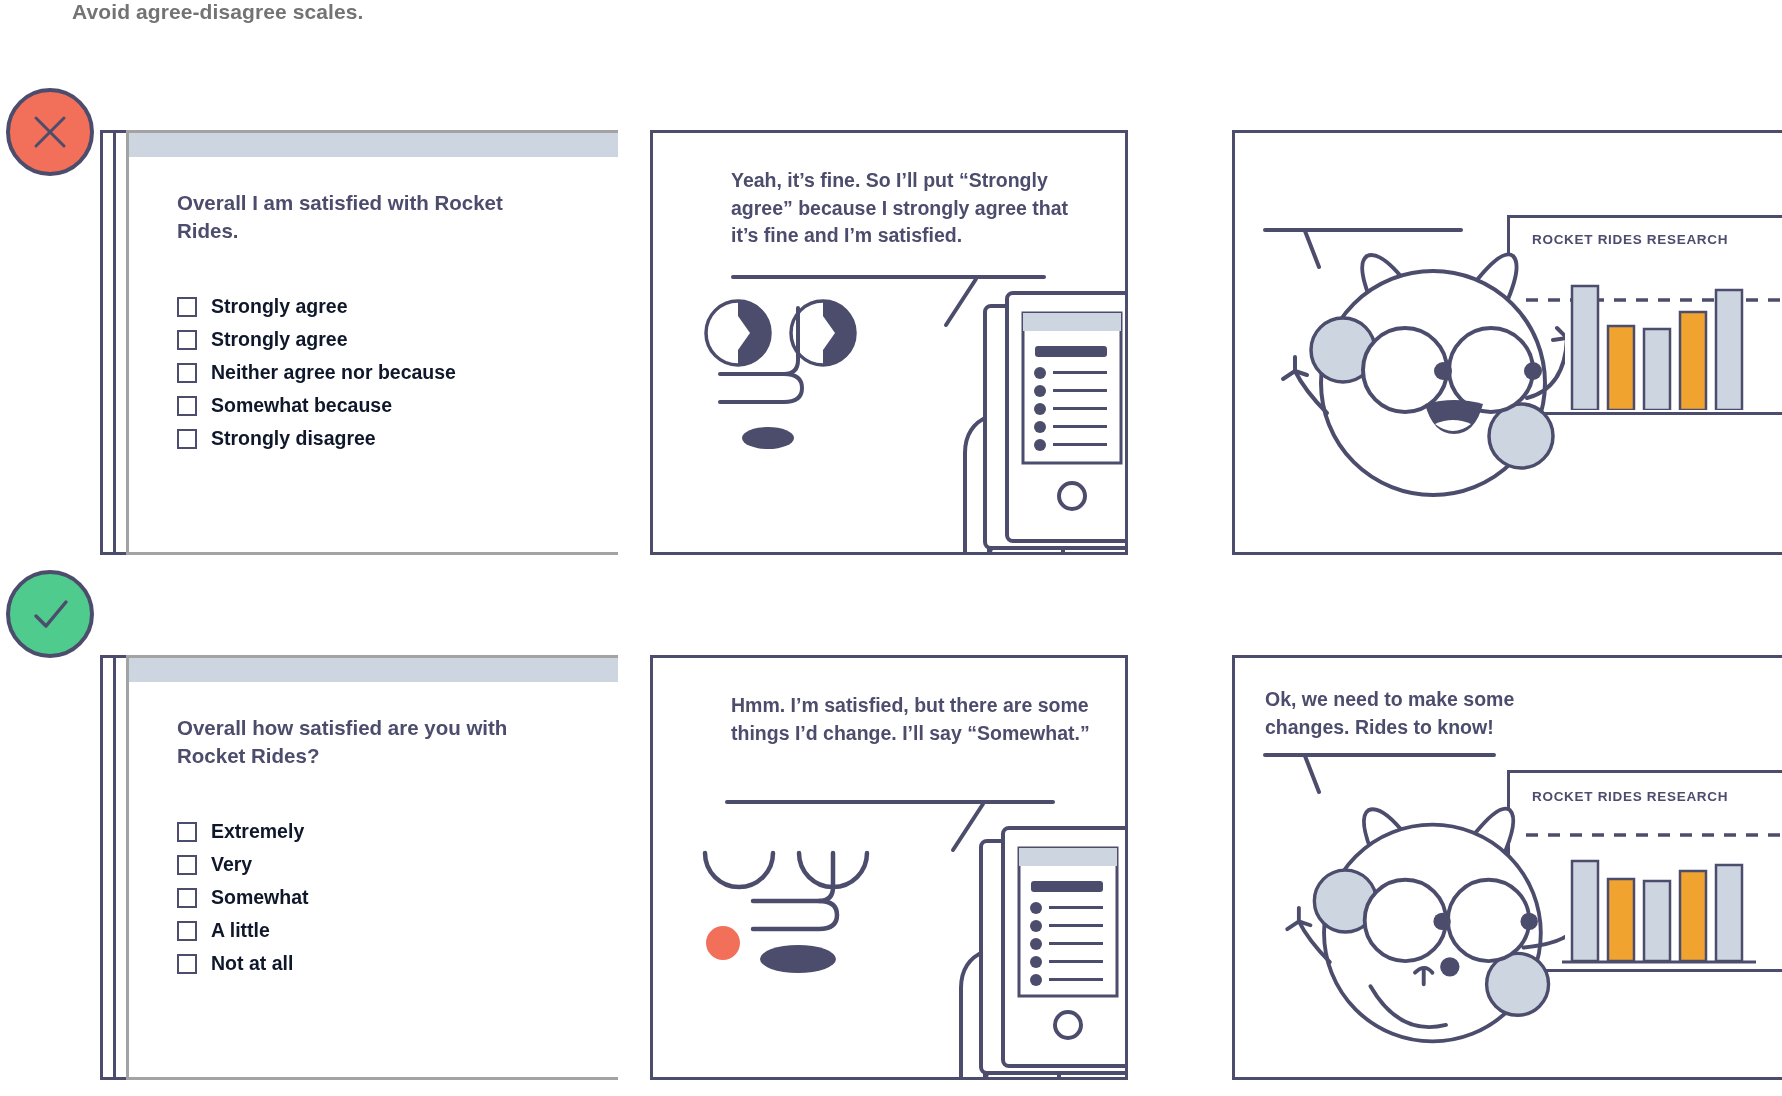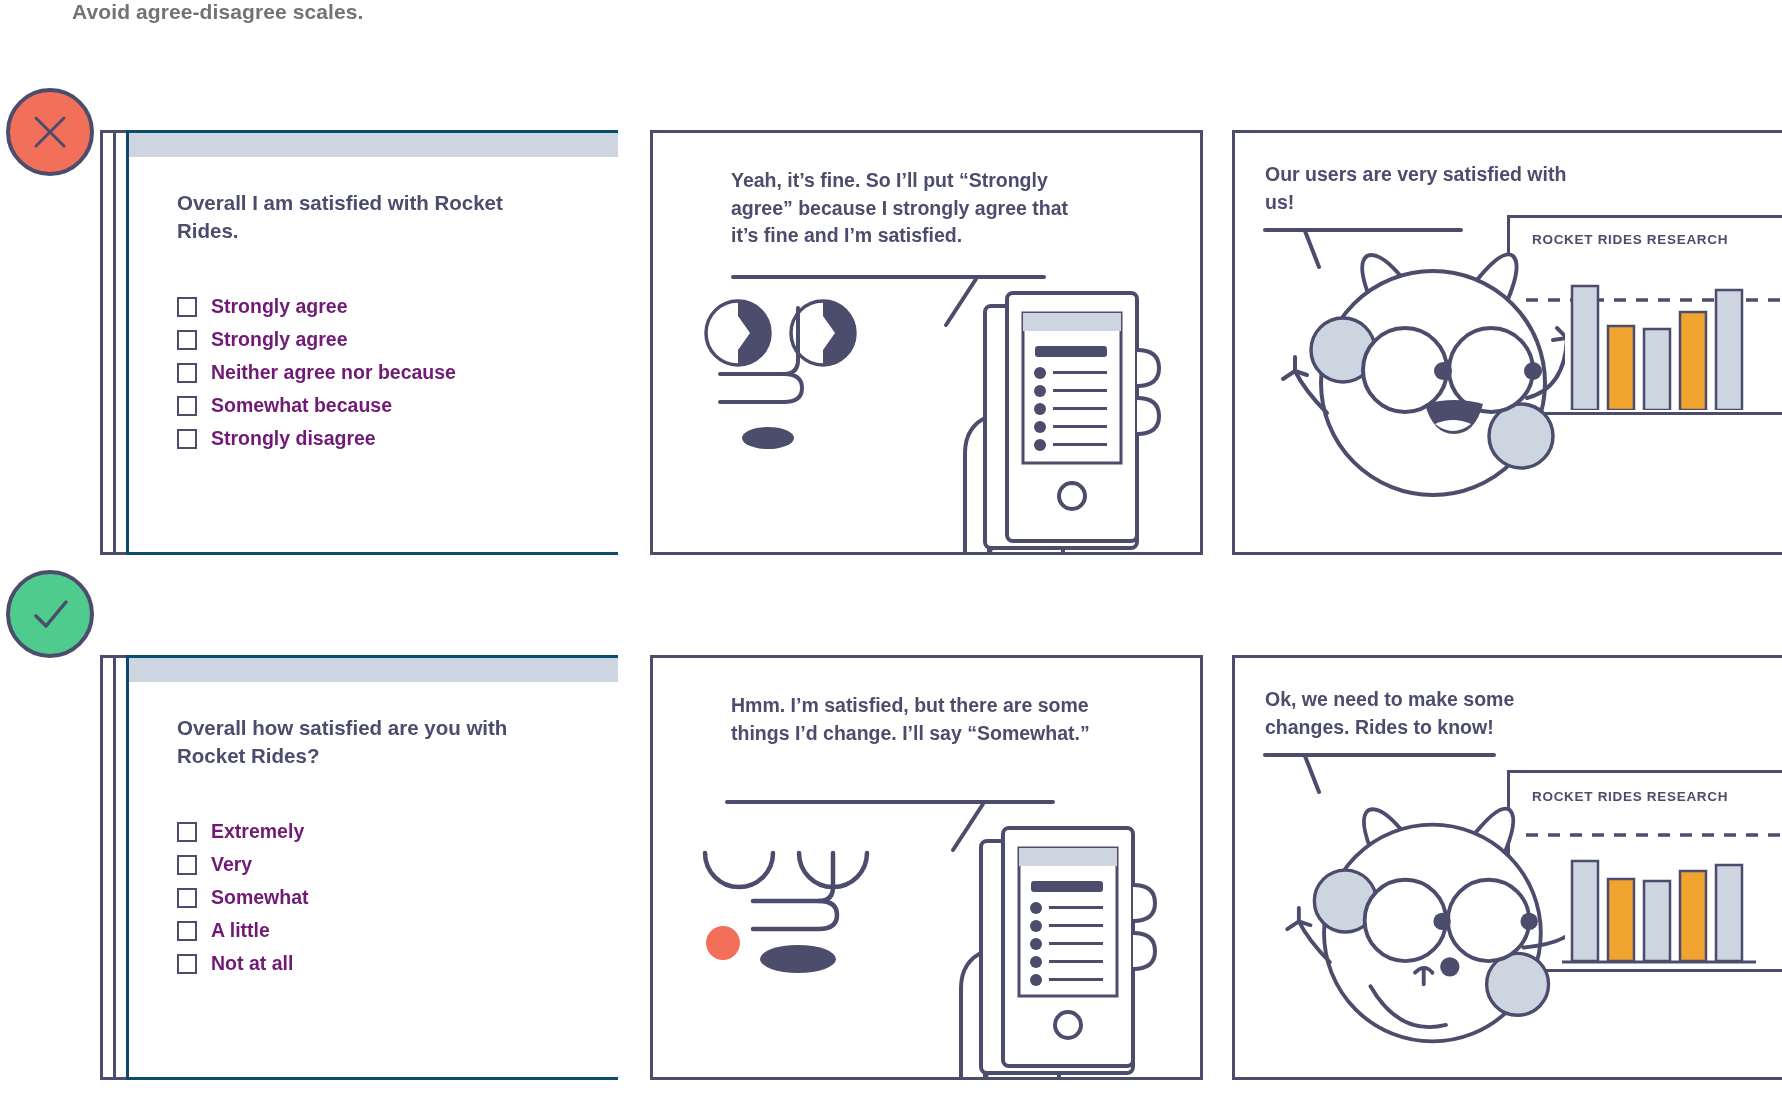--- a/index.html
+++ b/index.html
@@ -49,30 +49,30 @@
 
   
   .panel {
     position: absolute;
     box-sizing: border-box;
     border: 3px solid #4c4c6d;
     background: #ffffff;
     overflow: hidden;
   }
   .panel-survey { left: 68px;   top: 0px;  width: 550px;  height: 425px; }
-  .panel-user   { left: 650px;  top: 0px;  width: 553px;  height: 425px; }
+  .panel-user   { left: 650px;  top: 0px;  width: 478px;  height: 425px; }
   .panel-team   { left: 1232px; top: 0px;  width: 553px;  height: 425px; }
 
   
   .sheet-back2 { position:absolute; left:32px; top:0;  width:520px; height:425px;
                  border:3px solid #4c4c6d; box-sizing:border-box; background:#fff; }
   .sheet-back1 { position:absolute; left:45px; top:0;  width:520px; height:425px;
                  border:3px solid #4c4c6d; box-sizing:border-box; background:#fff; }
   .sheet-front { position:absolute; left:58px; top:0;  width:510px; height:425px;
-                 border:3px solid #0c4a6e; box-sizing:border-box; background:#fff; }
+                 border:3px solid #a3a3a3; box-sizing:border-box; background:#fff; }
   .sheet-bar   { position:absolute; left:0; top:0; width:100%; height:24px; background:#ccd5e0; }
 
   .q-text {
     position: absolute;
     left: 48px;
     top: 56px;
     width: 380px;
     font-size: 20.5px;
     font-weight: bold;
     line-height: 1.38;
@@ -81,21 +81,21 @@
   .opts { position: absolute; left: 48px; top: 162px; }
   .opt  { display: flex; align-items: center; margin-bottom: 10px; }
   .cbox {
     width: 20px; height: 20px;
     border: 2.5px solid #4c4c6d;
     box-sizing: border-box;
     margin-right: 14px;
     flex: none;
     background: #fff;
   }
-  .opt-label { font-size: 19.5px; font-weight: bold; color: #701a75; white-space: nowrap; }
+  .opt-label { font-size: 19.5px; font-weight: bold; color: #0f172a; white-space: nowrap; }
 
   
   .speech {
     position: absolute;
     font-size: 19.5px;
     font-weight: bold;
     line-height: 1.42;
     color: #4c4c6d;
   }
   .speech-user { left: 78px;  top: 34px;  width: 360px; }
@@ -226,21 +226,20 @@
       <circle cx="117" cy="177" r="6" fill="#4c4c6d"></circle>
         <rect x="130" y="175" width="54" height="3" fill="#4c4c6d"></rect>
       <circle cx="149" cy="228" r="13" fill="#fff" stroke="#4c4c6d" stroke-width="4"></circle>
 
       <path d="M214 82 q22 0 22 18 q0 18 -22 18" fill="#fff" stroke="#4c4c6d" stroke-width="4"></path>
       <path d="M214 130 q22 0 22 18 q0 18 -22 18" fill="#fff" stroke="#4c4c6d" stroke-width="4"></path>
     </svg>
   </div>
 
   <div class="panel panel-team">
-    <div class="speech speech-team">Our users are very satisfied with us!</div>
     <div class="underline" style="left:28px; top:95px; width:200px;"></div>
     <svg class="art" style="left:28px; top:92px;" width="220" height="60" viewBox="0 0 220 60">
       <line x1="42" y1="6" x2="56" y2="42" stroke="#4c4c6d" stroke-width="4" stroke-linecap="round"></line>
     </svg>
 
     <div class="chart-board" style="left:272px; top:82px; width:300px; height:200px;">
       <div class="chart-title" style="left:22px; top:14px;">ROCKET RIDES RESEARCH</div>
       <svg style="position:absolute; left:14px; top:42px;" width="286" height="150" viewBox="0 0 286 150">
         <line x1="2" y1="40" x2="284" y2="40" stroke="#4c4c6d" stroke-width="3.5" stroke-dasharray="12 10"></line>
         <rect x="48" y="26" width="26" height="124" fill="#ccd5e0" stroke="#4c4c6d" stroke-width="2.5"></rect>

